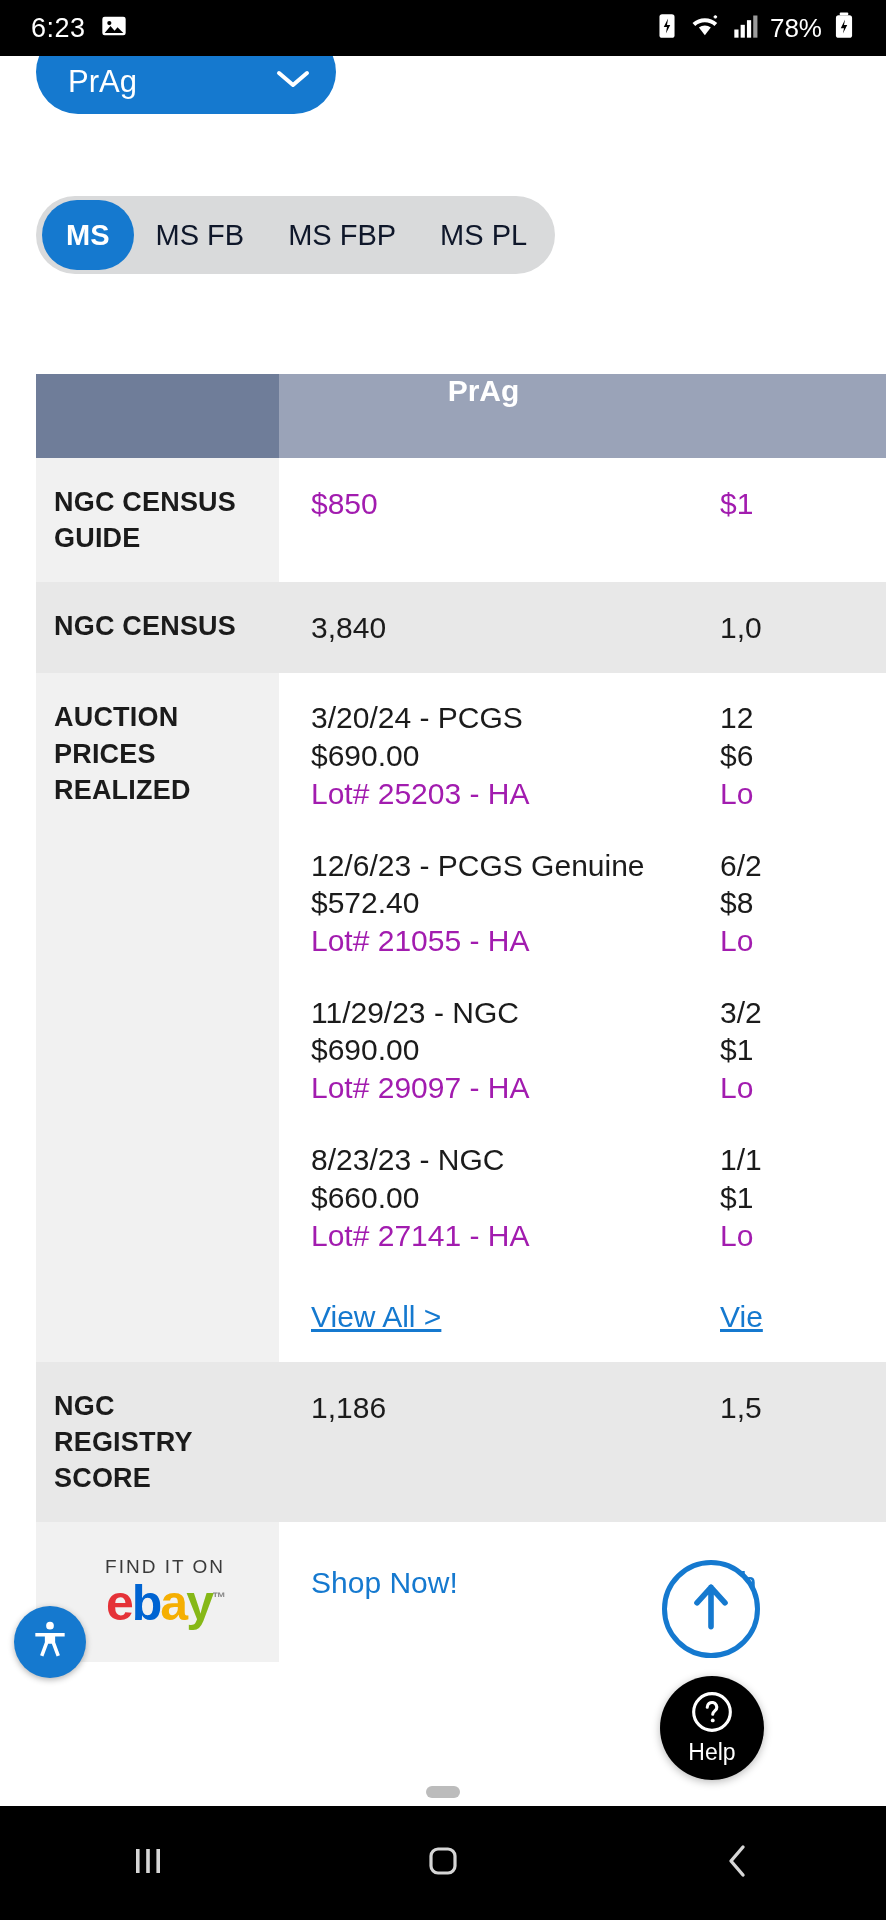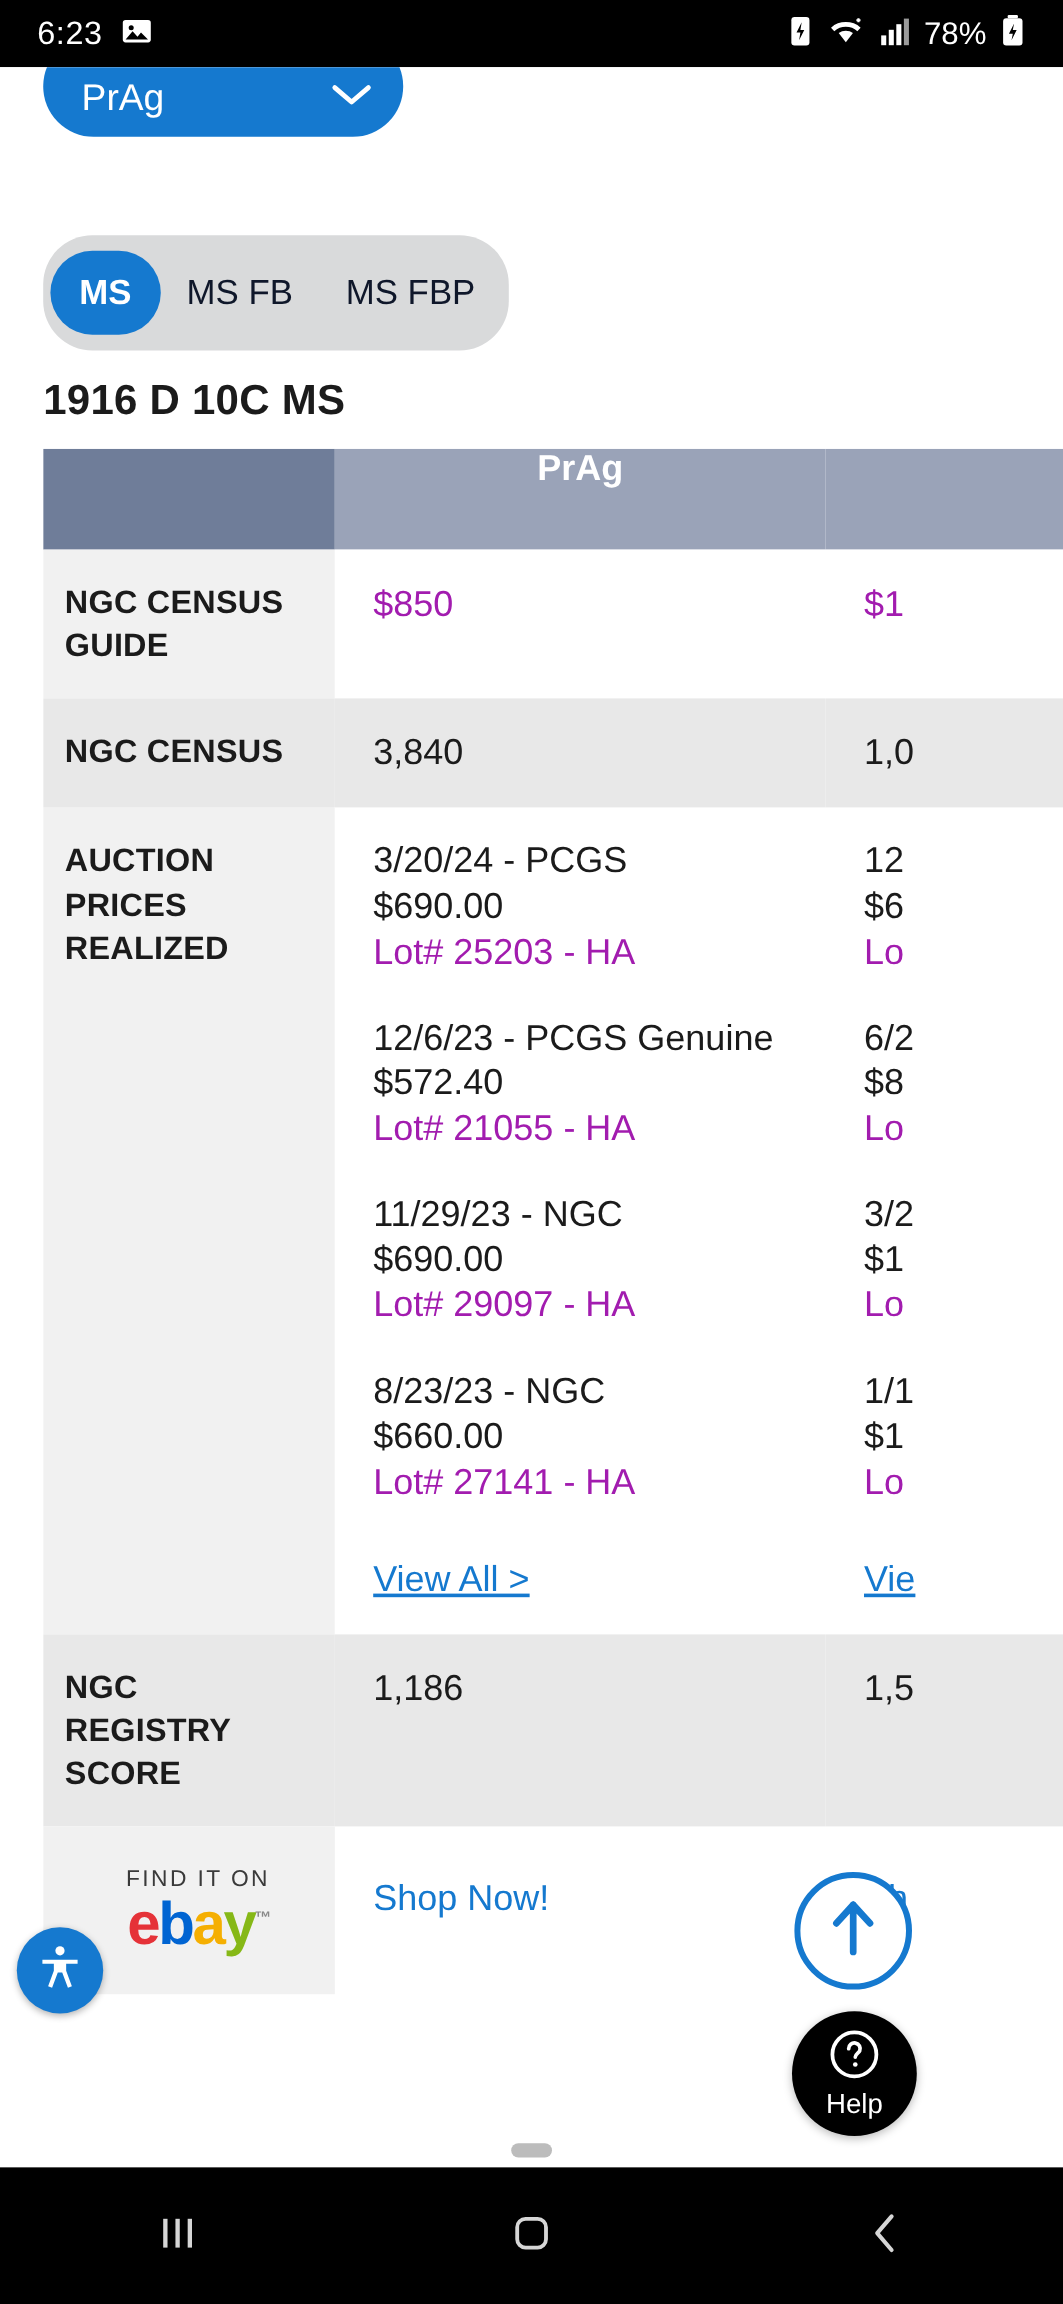--- a/index.html
+++ b/index.html
@@ -60,21 +60,21 @@
     padding: 0 26px 0 32px;
     color: #ffffff;
   }
   .dropdown-label { font-size: 31px; padding-top: 20px; }
   .chev { padding-top: 18px; }
 
   
   .segbar {
     position: absolute;
     left: 36px; top: 140px;
-    height: 96px;
+    height: 78px;
     background: #d9dadb;
     border-radius: 41px;
     display: flex;
     align-items: center;
     padding: 0 6px;
   }
   .seg {
     font-size: 29px;
     color: #0f172a;
     padding: 0 22px;
@@ -283,23 +283,23 @@
         <svg width="34" height="22" viewBox="0 0 34 22">
             <path d="M3 5l14 12L31 5" stroke="#ffffff" stroke-width="4" fill="none" stroke-linecap="round" stroke-linejoin="round"></path>
           </svg>
       </span>
     </div>
 
     <div class="segbar">
       <div class="seg active">MS</div>
       <div class="seg">MS FB</div>
       <div class="seg">MS FBP</div>
-    </div>
-
-    <div class="coin-title">1916 D 10C MS</div>
+      <div class="seg">MS PL</div>
+    </div>
+
 
     <div class="table-wrap">
       <table class="grid">
         <thead>
           <tr>
             <th class="th-blank"></th>
             <th class="th-col">PrAg</th>
             <th class="th-col"></th>
           </tr>
         </thead>

